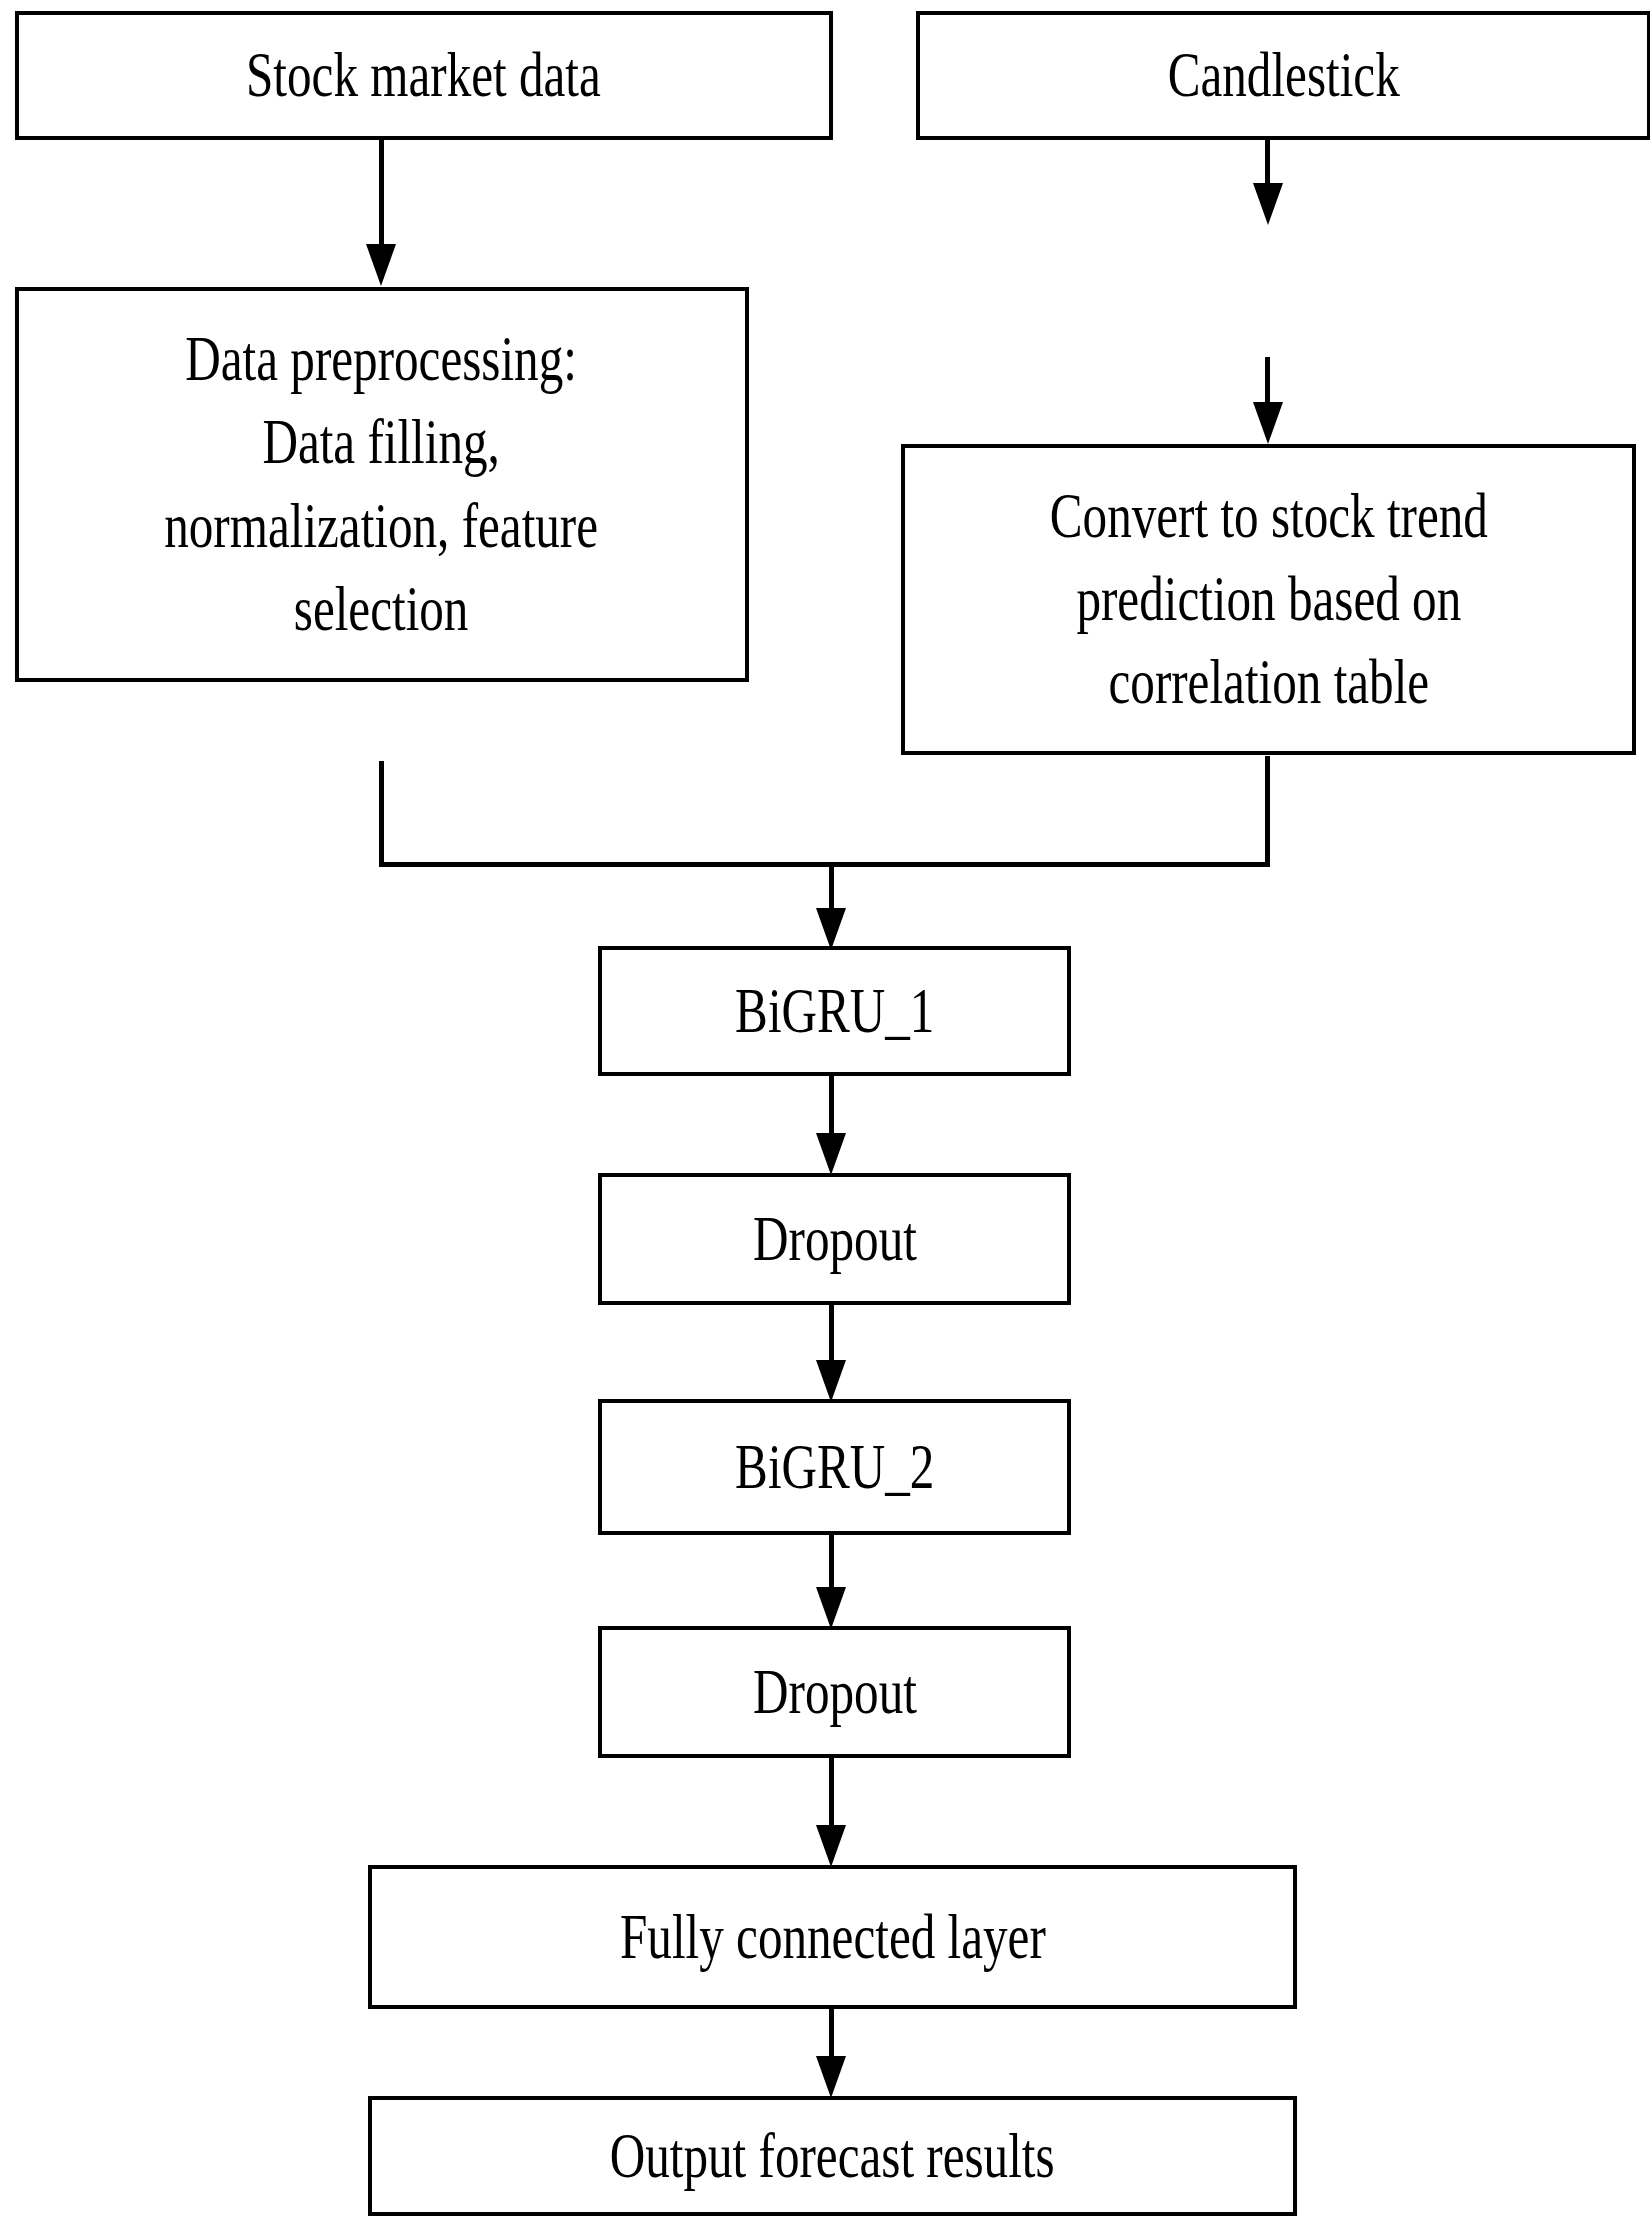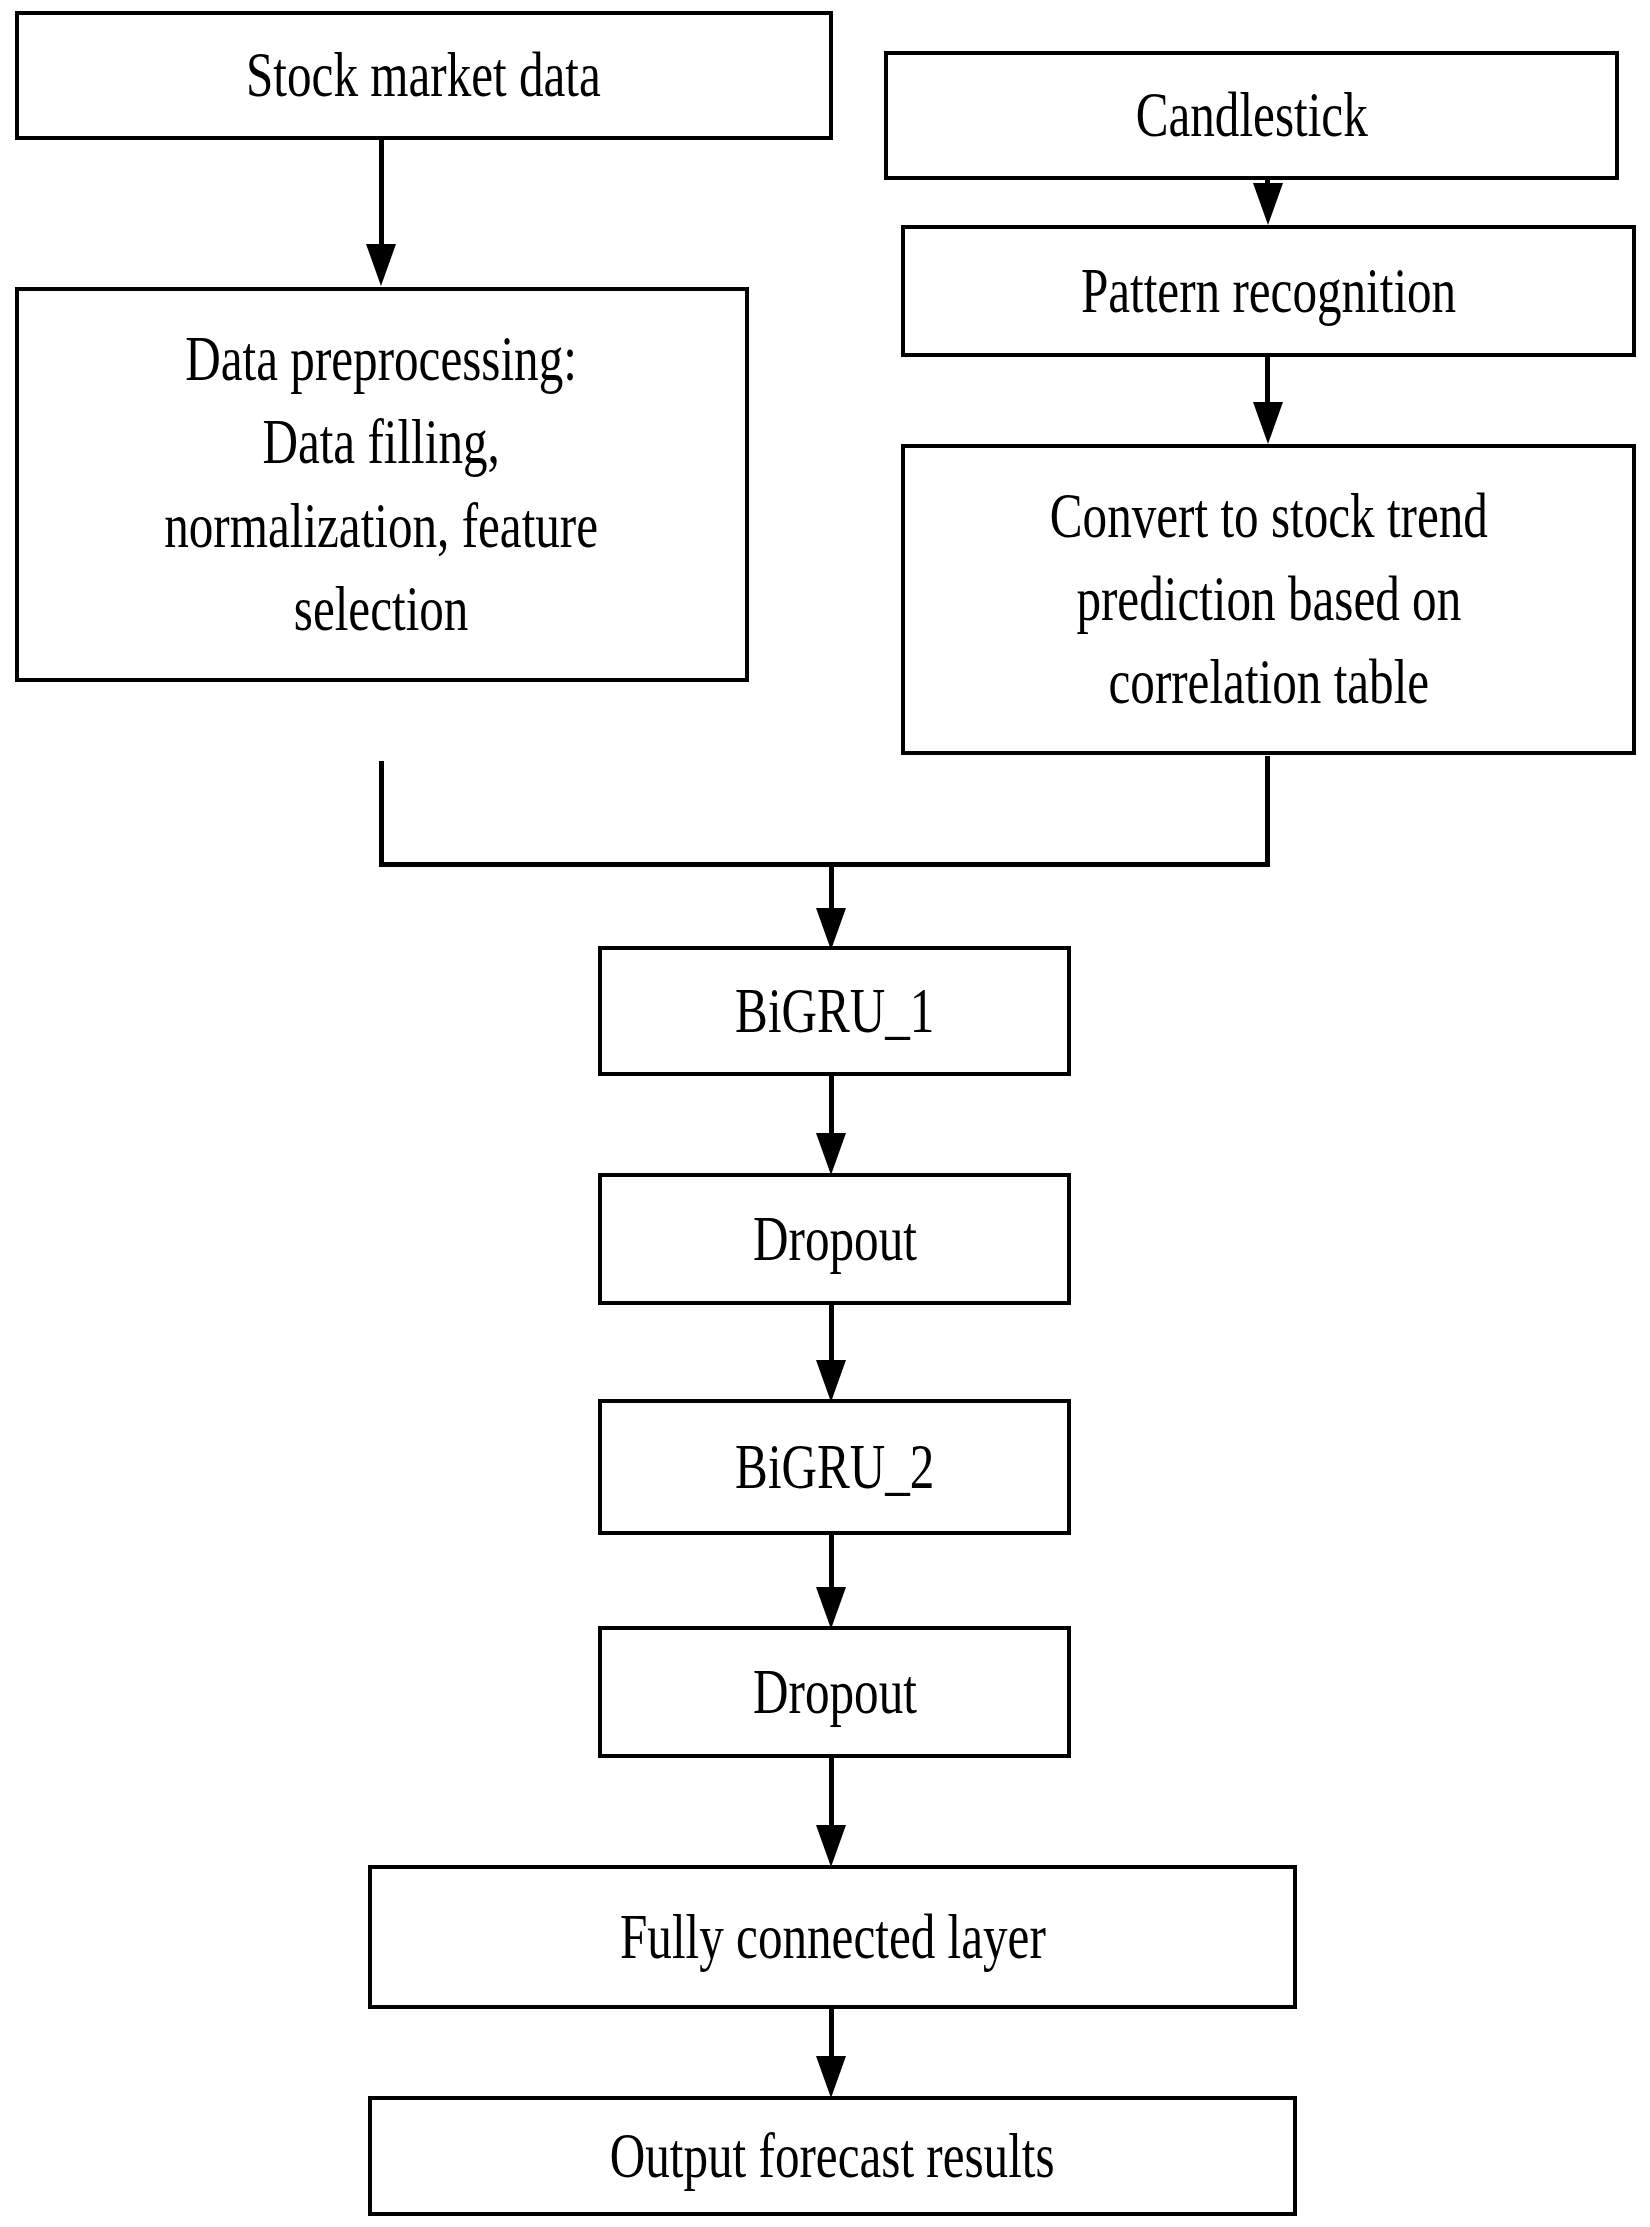--- a/index.html
+++ b/index.html
@@ -95,34 +95,31 @@
   <div class="vline" style="left:829px; top:1757px; height:69px;"></div>
   <div class="arrowhead" style="left:816px; top:1825px;"></div>
 
   <div class="vline" style="left:829px; top:1987px; height:70px;"></div>
   <div class="arrowhead" style="left:816px; top:2056px;"></div>
 
   <div class="node" style="left:14.6px; top:11px; width:818px; height:129px;">
     <span class="label">Stock market data</span>
   </div>
 
-  <div class="node" style="left:884px; top:11px; width:735px; height:129px;margin-top:40px;">
+  <div class="node" style="left:916px; top:11px; width:735px; height:129px;">
     <span class="label">Candlestick</span>
   </div>
 
   <div class="node tall" style="left:14.6px; top:287px; width:734px; height:395px;">
     <span class="label">Data preprocessing:
 Data filling,
 normalization, feature
 selection</span>
   </div>
 
-  <div class="node" style="left:901px; top:225px; width:735px; height:132px;">
-    <span class="label">Pattern recognition</span>
-  </div>
 
   <div class="node tall" style="left:901px; top:444px; width:735px; height:311px;justify-content:center;">
     <span class="label">Convert to stock trend
 prediction based on
 correlation table</span>
   </div>
 
   <div class="node" style="left:598px; top:946px; width:473px; height:130px;">
     <span class="label">BiGRU_1</span>
   </div>

